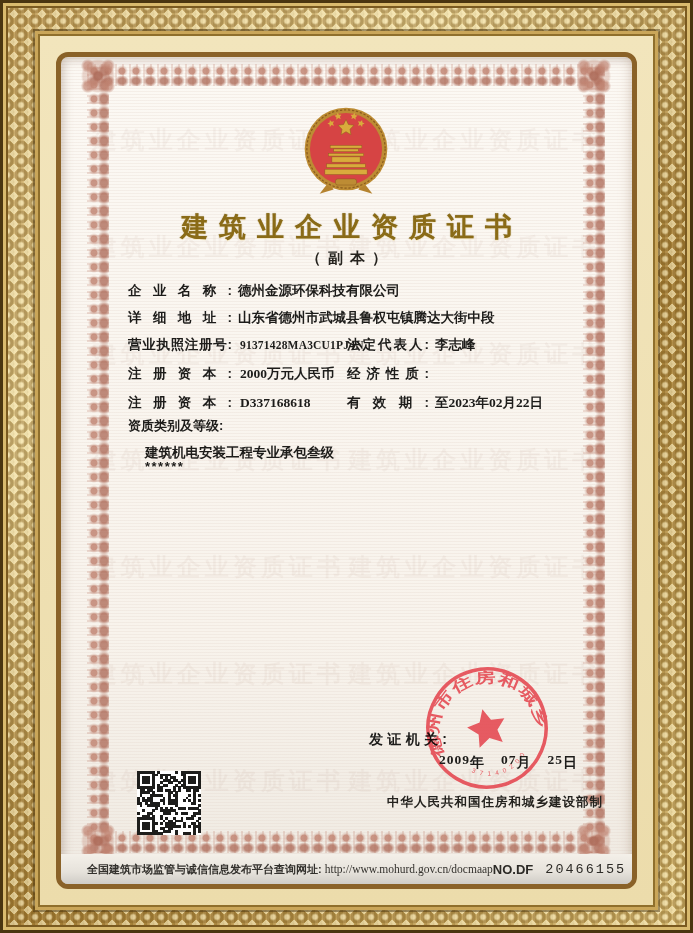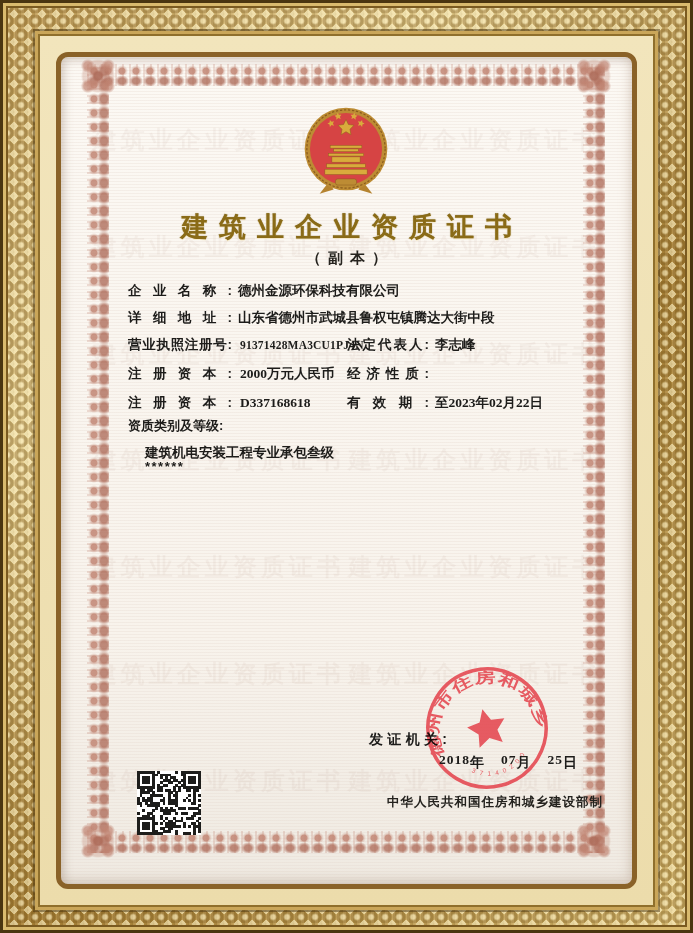--- a/index.html
+++ b/index.html
@@ -238,21 +238,21 @@
           <use href="#star" transform="translate(65 66) scale(2.05)" fill="#e4454e"></use>
           <text font-size="14.5" font-weight="bold" fill="#e4454e" letter-spacing="1">
             <textPath href="#sealTop" startOffset="2" textLength="246" lengthAdjust="spacingAndGlyphs">德州市住房和城乡建设局</textPath>
           </text>
           <text font-size="6.5" fill="#e4454e">
             <textPath href="#sealBot" startOffset="8" textLength="88">37140200270</textPath>
           </text>
         </svg>
 
         <div class="issue-date">
-          <span class="num">2018</span>
+          <span class="num">2009</span>
           <span class="unit">年</span>
           <span class="gap"></span>
           <span class="num">07</span>
           <span class="unit">月</span>
           <span class="gap"></span>
           <span class="num">25</span>
           <span class="unit">日</span>
         </div>
 
         <div class="ministry">中华人民共和国住房和城乡建设部制</div>
@@ -563,16 +563,26 @@
             <div style="left: 20.48px; top: 61.44px; width: 2.86px; height: 2.86px; background: rgb(29, 29, 27);"></div>
             <div style="left: 23.04px; top: 61.44px; width: 2.86px; height: 2.86px; background: rgb(29, 29, 27);"></div>
             <div style="left: 38.4px; top: 61.44px; width: 2.86px; height: 2.86px; background: rgb(29, 29, 27);"></div>
             <div style="left: 46.08px; top: 61.44px; width: 2.86px; height: 2.86px; background: rgb(29, 29, 27);"></div>
             <div style="left: 48.64px; top: 61.44px; width: 2.86px; height: 2.86px; background: rgb(29, 29, 27);"></div>
             <div style="left: 51.2px; top: 61.44px; width: 2.86px; height: 2.86px; background: rgb(29, 29, 27);"></div>
             <div style="left: 56.32px; top: 61.44px; width: 2.86px; height: 2.86px; background: rgb(29, 29, 27);"></div>
           </div>
       </div>
 
+      <div class="footer">
+        <div class="left">
+          <span>全国建筑市场监管与诚信信息发布平台查询网址:</span>
+          <span class="url">http://www.mohurd.gov.cn/docmaap</span>
+        </div>
+        <div class="right">
+          <span class="no">NO.DF</span>
+          <span class="serial">20466155</span>
+        </div>
+      </div>
 
     </div>
   </div>
 </div>
 
 </body></html>

